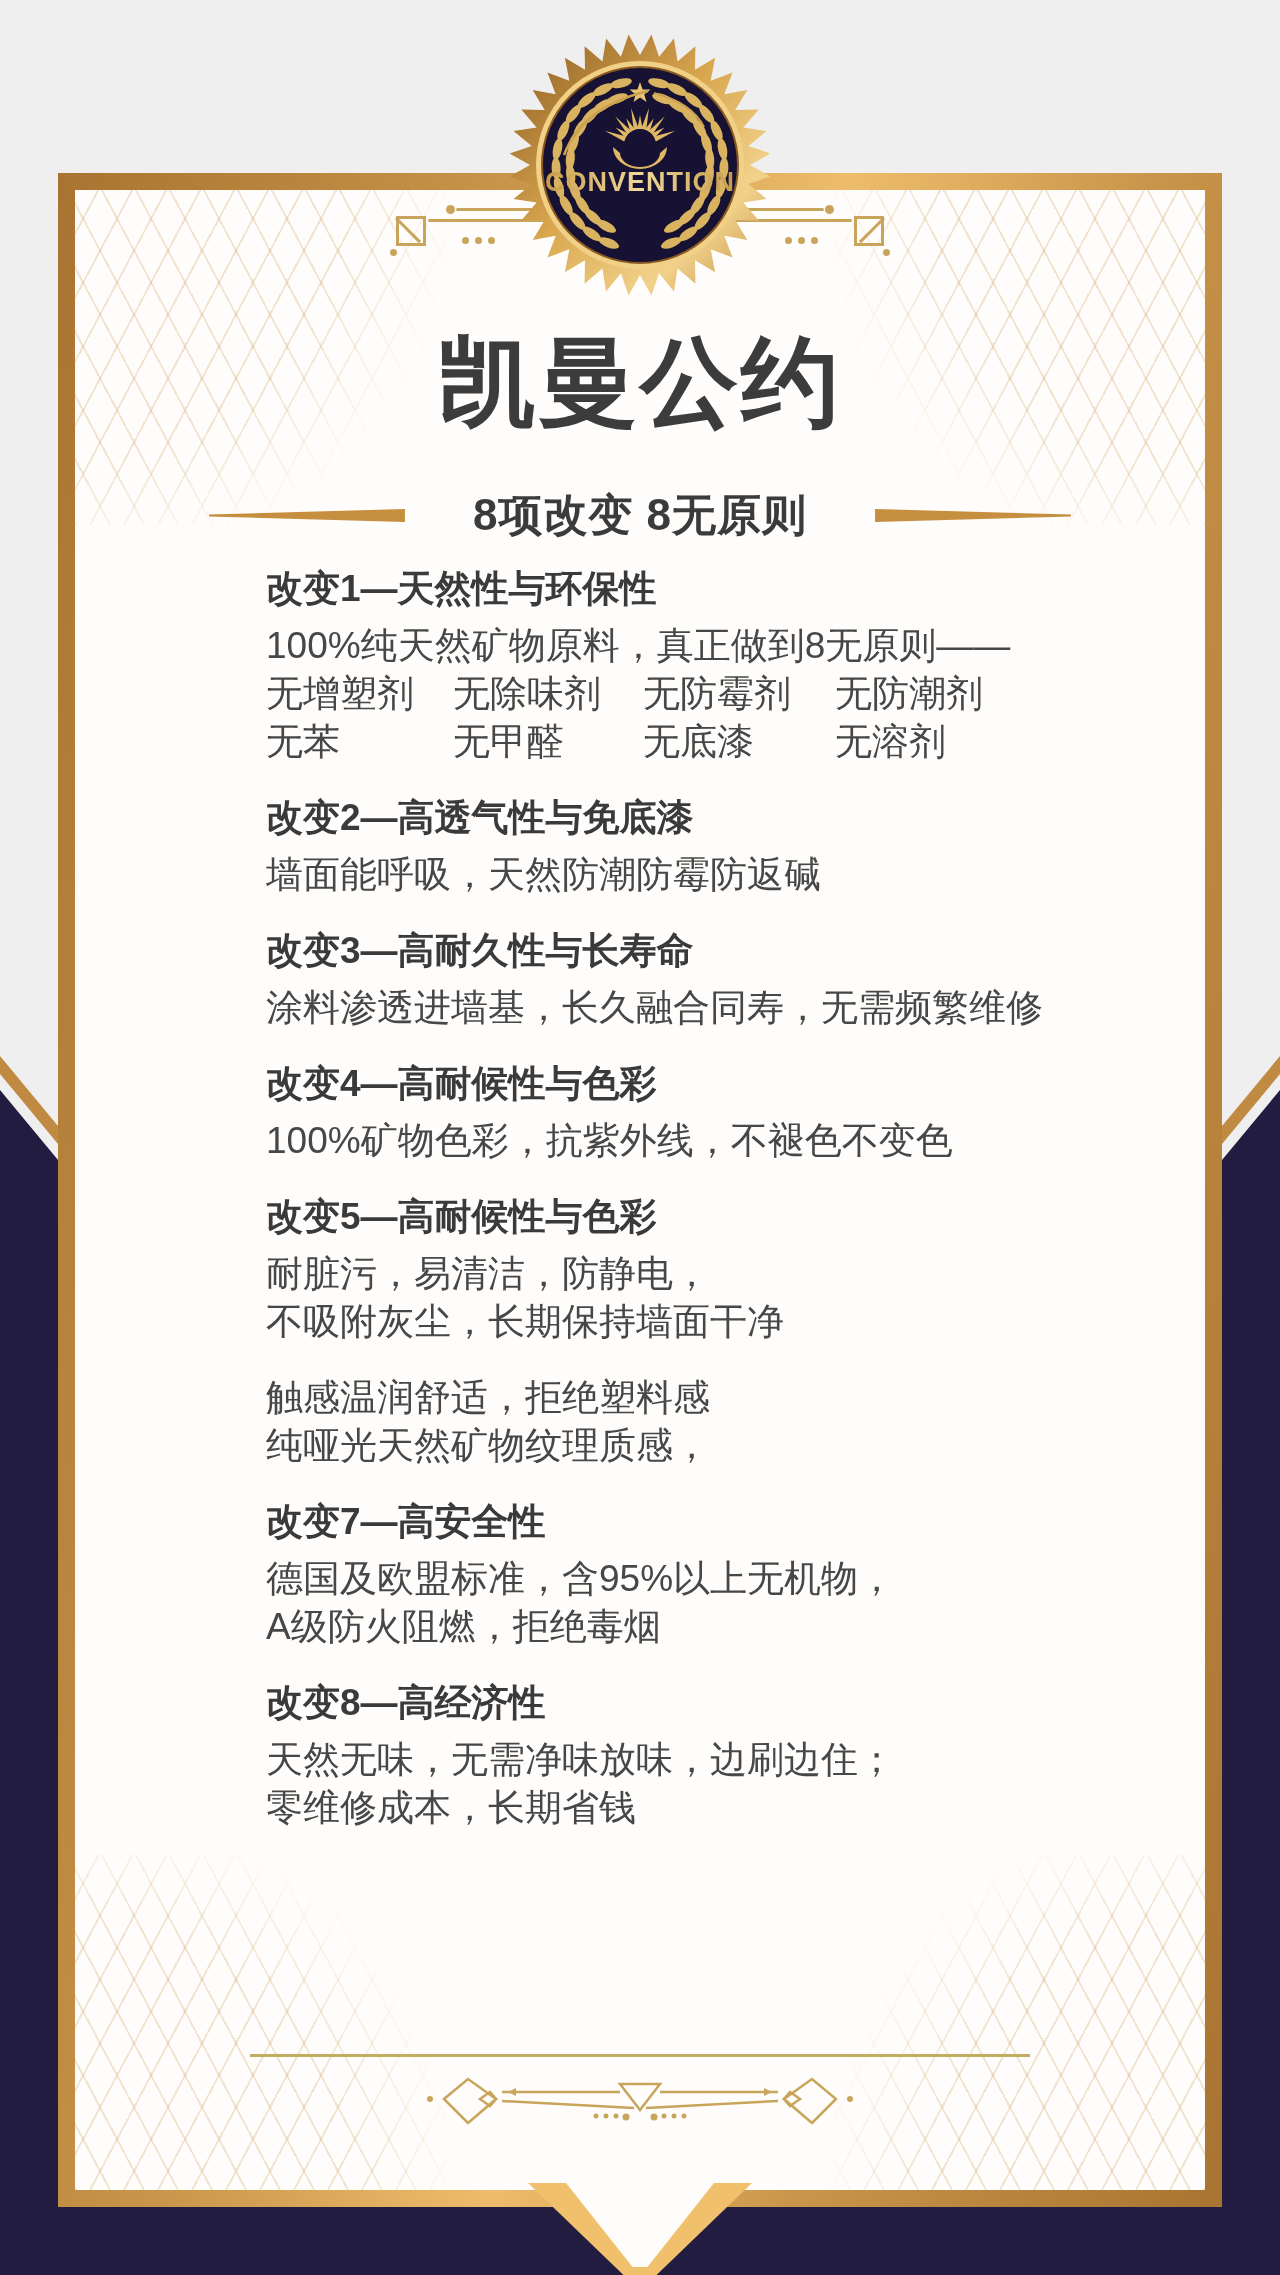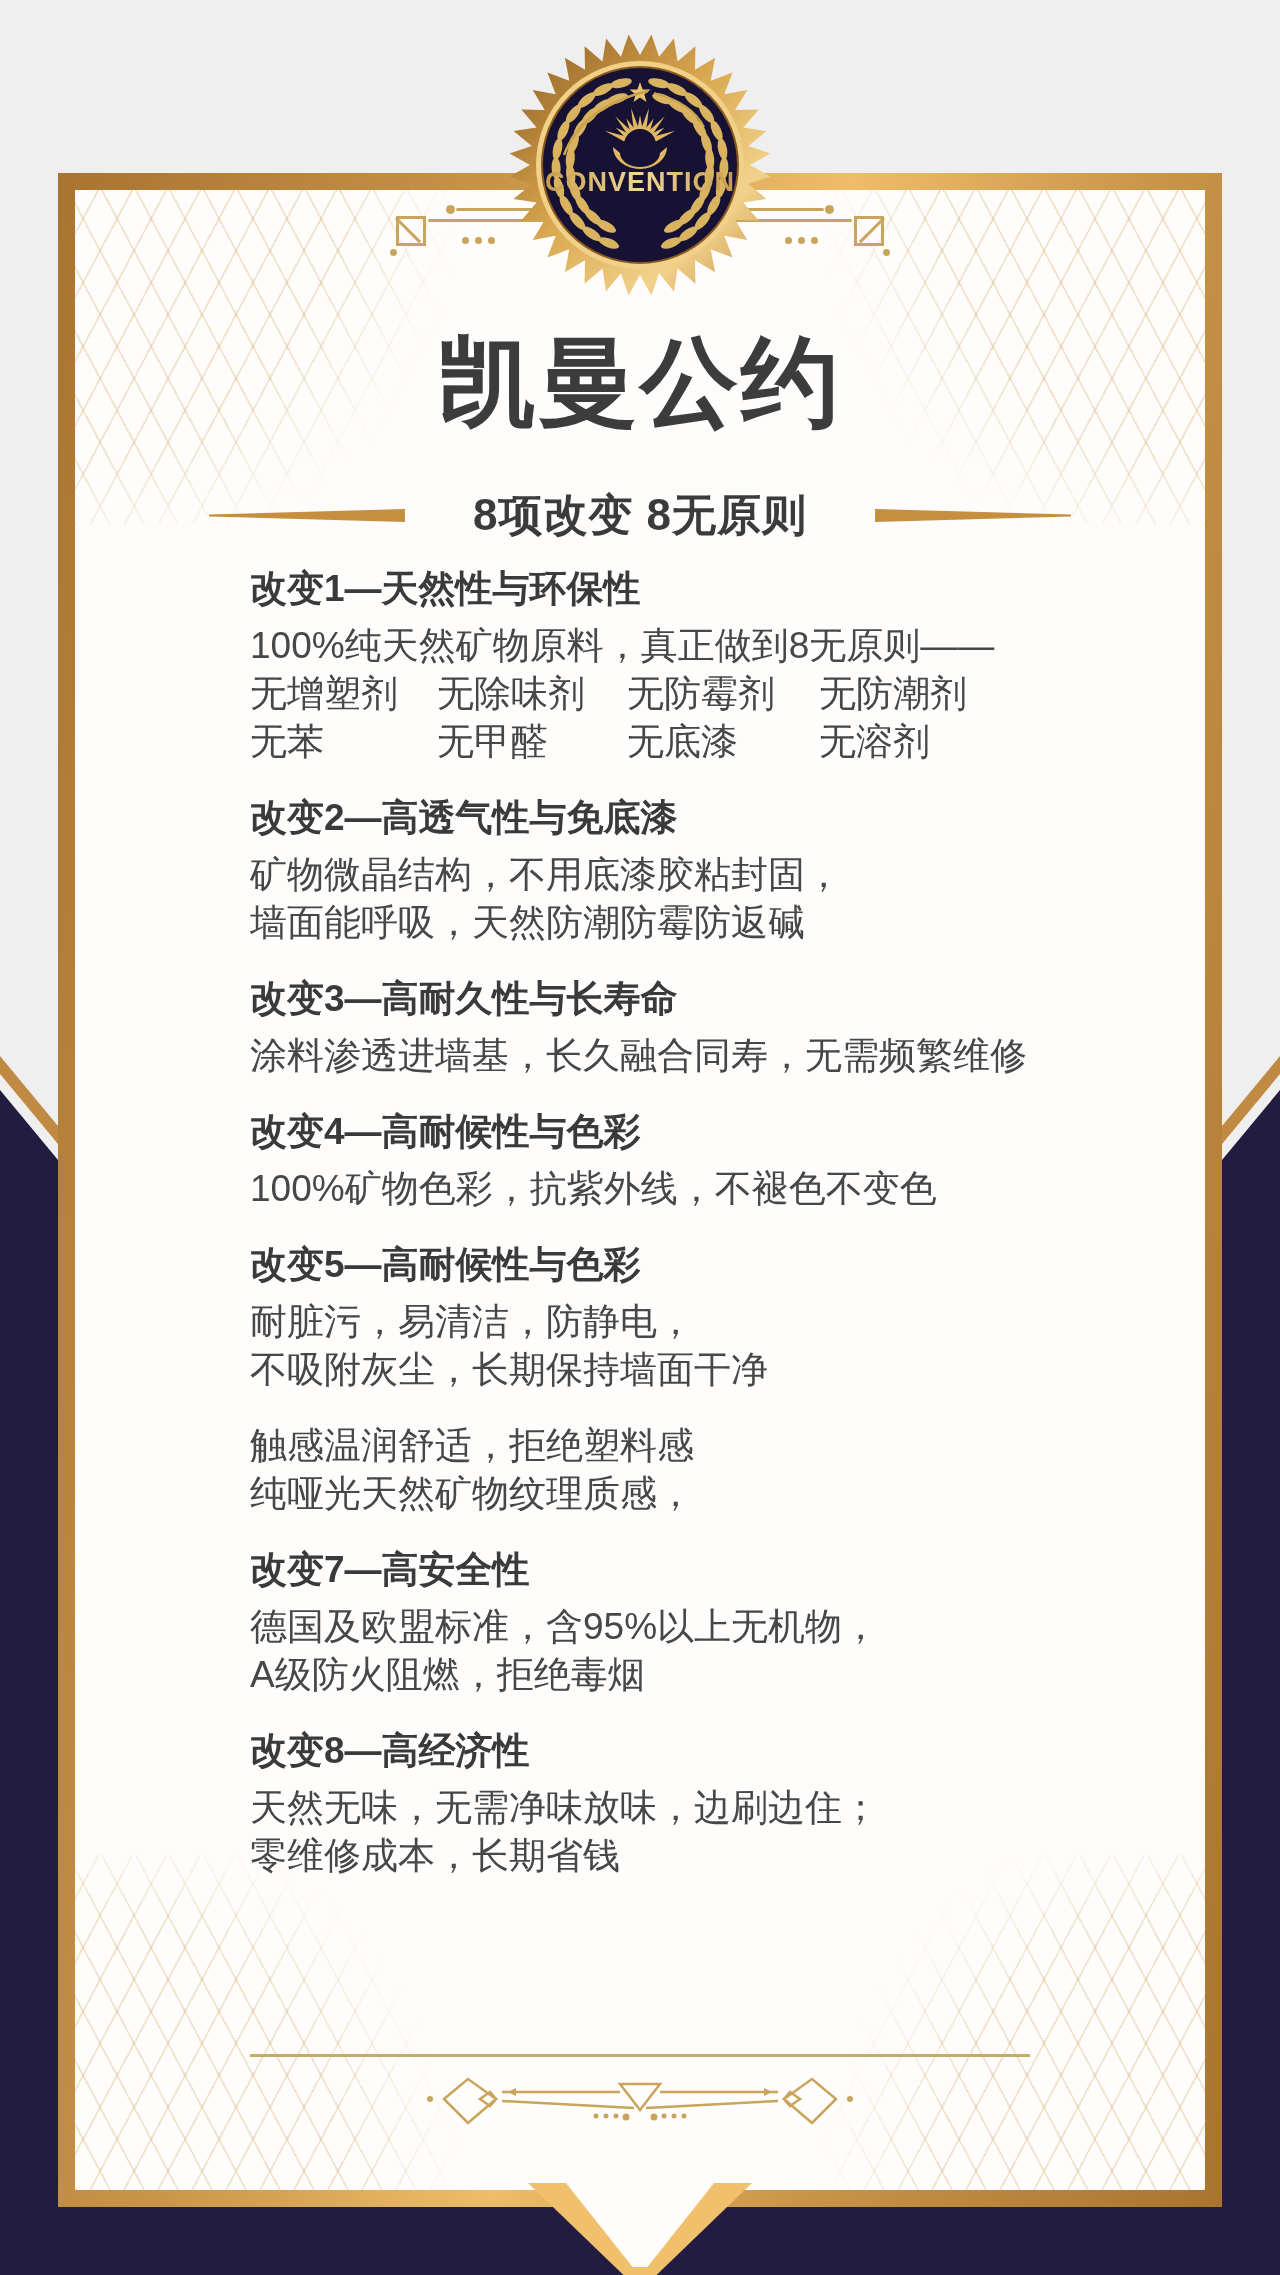--- a/index.html
+++ b/index.html
@@ -57,21 +57,21 @@
       font-size:98px;font-weight:800;color:#3c3c3c;letter-spacing:3px;margin:0;}
   .subtitle-row{position:absolute;left:0;top:486px;width:100%;display:flex;
       align-items:center;justify-content:center;gap:68px;}
   .subtitle{font-size:44px;font-weight:800;color:#3b3b3b;letter-spacing:1px;white-space:nowrap;}
   .wedge{width:196px;height:13px;background:#c68f3f;}
   .wedge.l{clip-path:polygon(0 42%,100% 0,100% 100%,0 58%);}
   .wedge.r{clip-path:polygon(0 0,100% 42%,100% 58%,0 100%);}
 
   
   .content{position:absolute;left:250px;top:565px;width:800px;z-index:3;}
-  .section{margin:0 0 28px 0;}
+  .section{margin:0 0 28px 16px;}
   .section h3{margin:0 0 10px 0;font-size:37px;line-height:47px;font-weight:800;color:#3a3a3a;}
   .section p{margin:0;font-size:37px;line-height:48px;color:#474747;}
   .nogrid{display:grid;grid-template-columns:187px 190px 192px auto;
       font-size:37px;line-height:48px;color:#474747;}
 
   
   .footer-rule{position:absolute;left:250px;top:2054px;width:780px;height:3px;background:#c3ad62;}
   .footer-ornament{position:absolute;left:420px;top:2066px;z-index:3;}
 </style>
 </head>
@@ -223,21 +223,20 @@
       <div class="nogrid">
         <span>无苯</span>
         <span>无甲醛</span>
         <span>无底漆</span>
         <span>无溶剂</span>
       </div>
     </div>
 
     <div class="section">
       <h3>改变2—高透气性与免底漆</h3>
-      <p>矿物微晶结构，不用底漆胶粘封固，</p>
       <p>墙面能呼吸，天然防潮防霉防返碱</p>
     </div>
 
     <div class="section">
       <h3>改变3—高耐久性与长寿命</h3>
       <p>涂料渗透进墙基，长久融合同寿，无需频繁维修</p>
     </div>
 
     <div class="section">
       <h3>改变4—高耐候性与色彩</h3>

